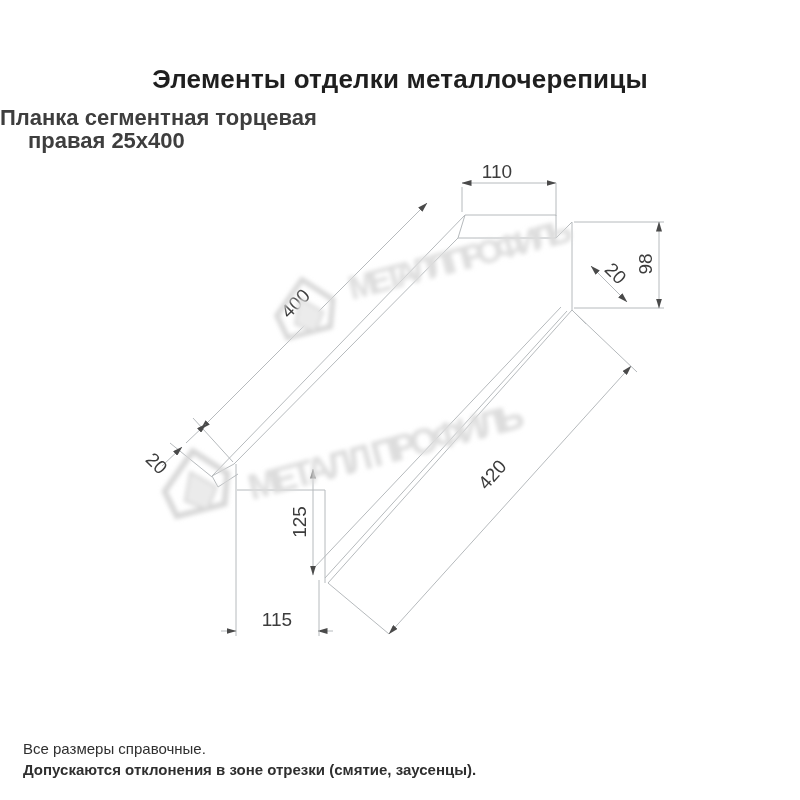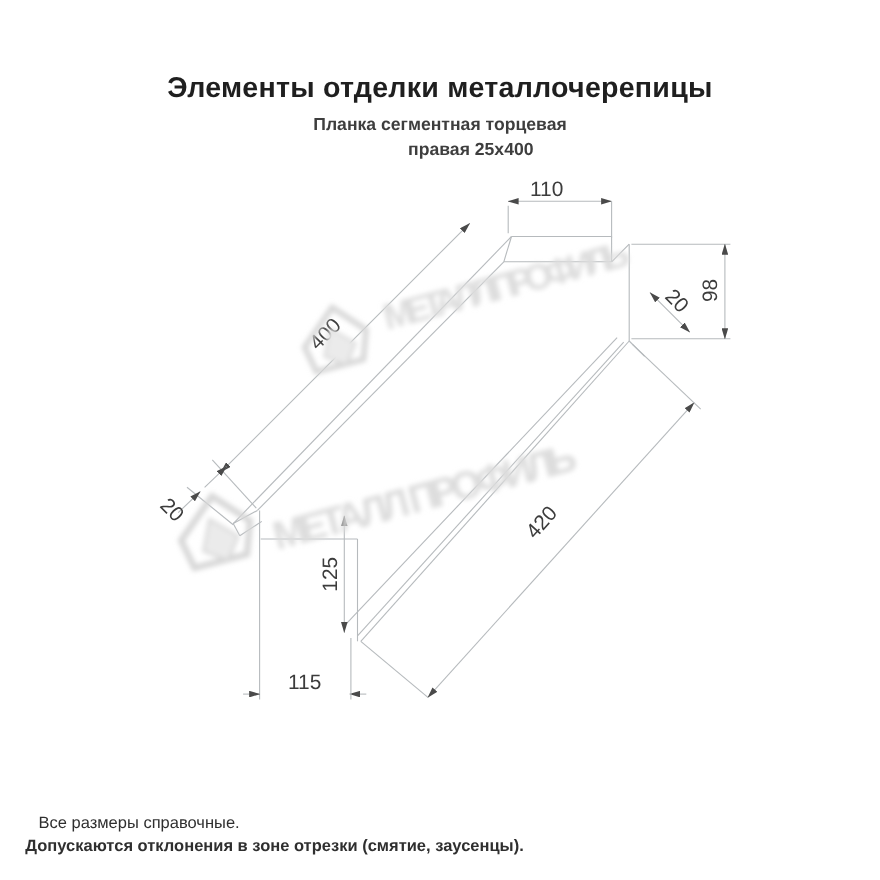--- a/index.html
+++ b/index.html
@@ -5,29 +5,29 @@
   html,body{margin:0;padding:0;}
   body{
     width:800px;height:800px;position:relative;background:#ffffff;
     font-family:"Liberation Sans", sans-serif;overflow:hidden;
   }
   .page-title{
     position:absolute;left:0;top:33px;width:800px;text-align:center;
     font-size:26px;font-weight:bold;color:#1f1f1f;letter-spacing:0.2px;margin-top:31px;
   }
   .subtitle{
-    position:absolute;left:0;width:800px;text-align:center;
-    font-size:16px;font-weight:bold;color:#3e3e3e;
+    position:absolute;left:0;width:800px;text-align:left;
+    font-size:22px;font-weight:bold;color:#3e3e3e;
   }
   .subtitle.l1{top:105px;}
   .subtitle.l2{top:128px;padding-left:28px;}
   .footer-note{
     position:absolute;left:23px;font-size:15px;color:#2f2f2f;
   }
-  .footer-note.l1{top:740px;margin-left:12px;}
+  .footer-note.l1{top:740px;}
   .footer-note.l2{top:761px;font-weight:bold;}
   svg.draw{position:absolute;left:0;top:0;}
   .pl,.dl{stroke:#b6babd;stroke-width:1;fill:none;}
   .dim-text{font-family:"Liberation Sans",sans-serif;font-size:19px;fill:#3c3c3c;}
   .wm-text{font-family:"Liberation Sans",sans-serif;font-weight:bold;fill:#dcdcdc;}
 </style>
 </head>
 <body>
 
 <div class="page-title">Элементы отделки металлочерепицы</div>

